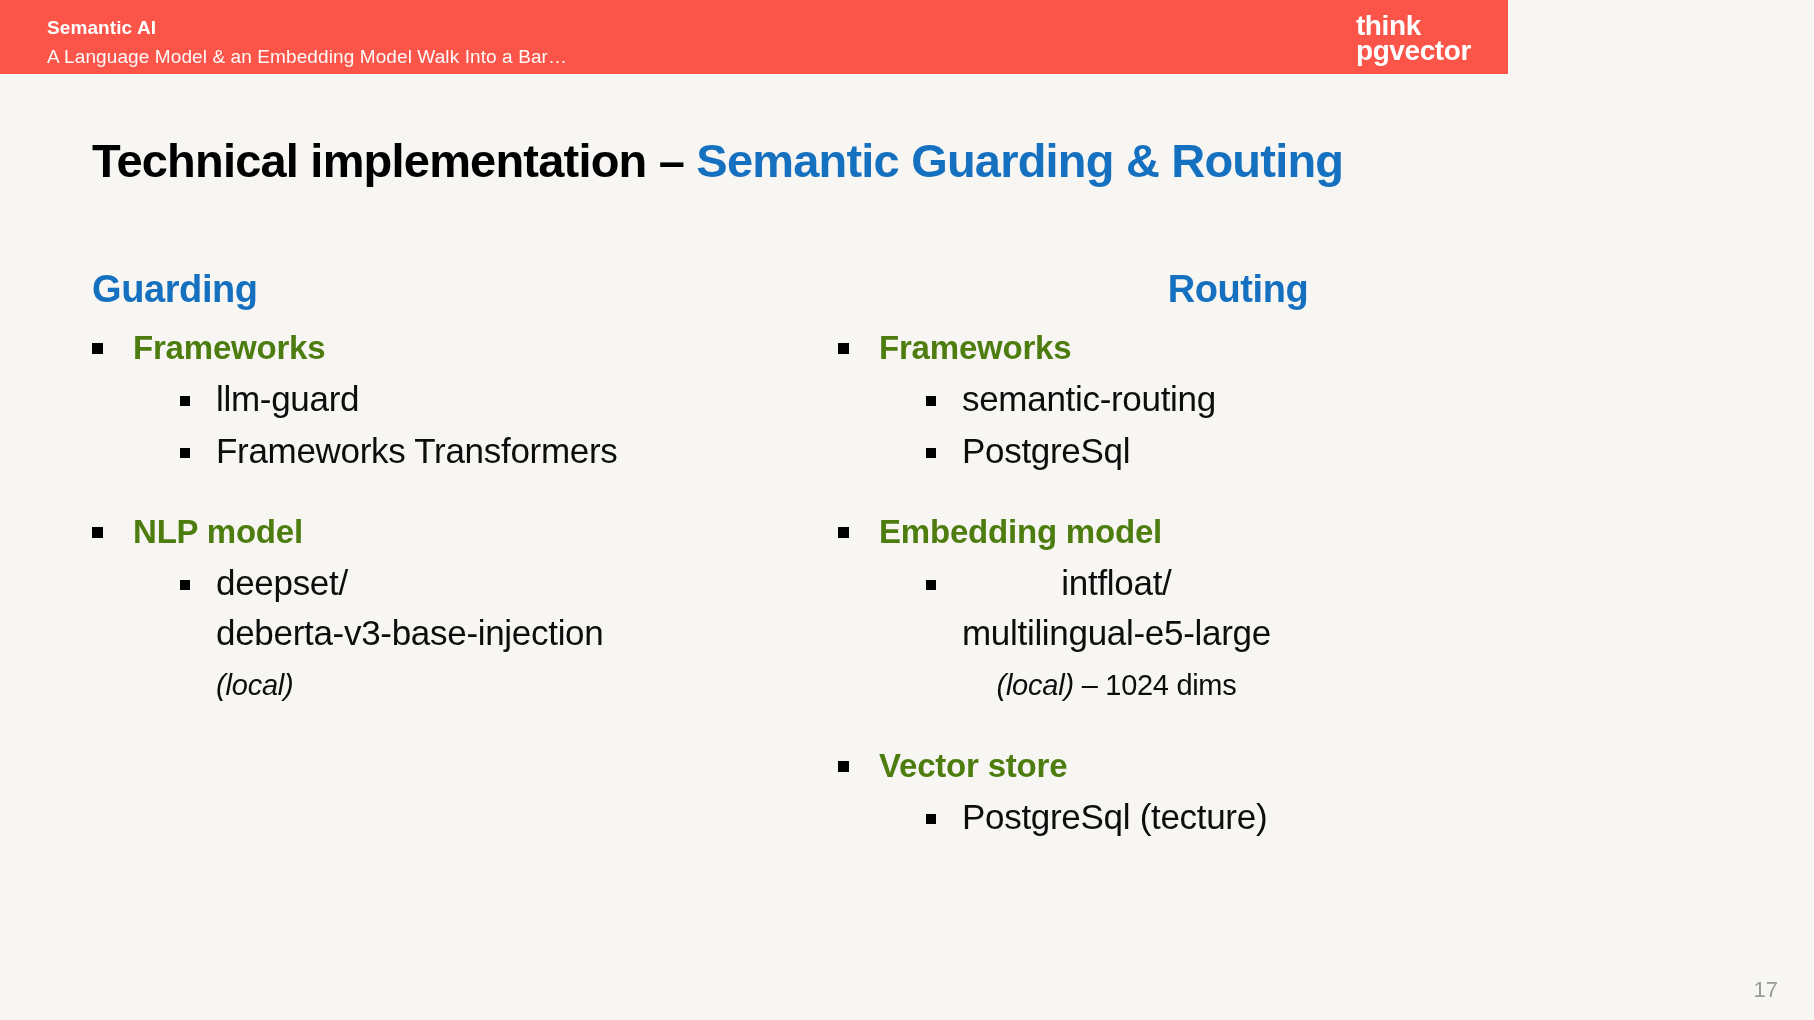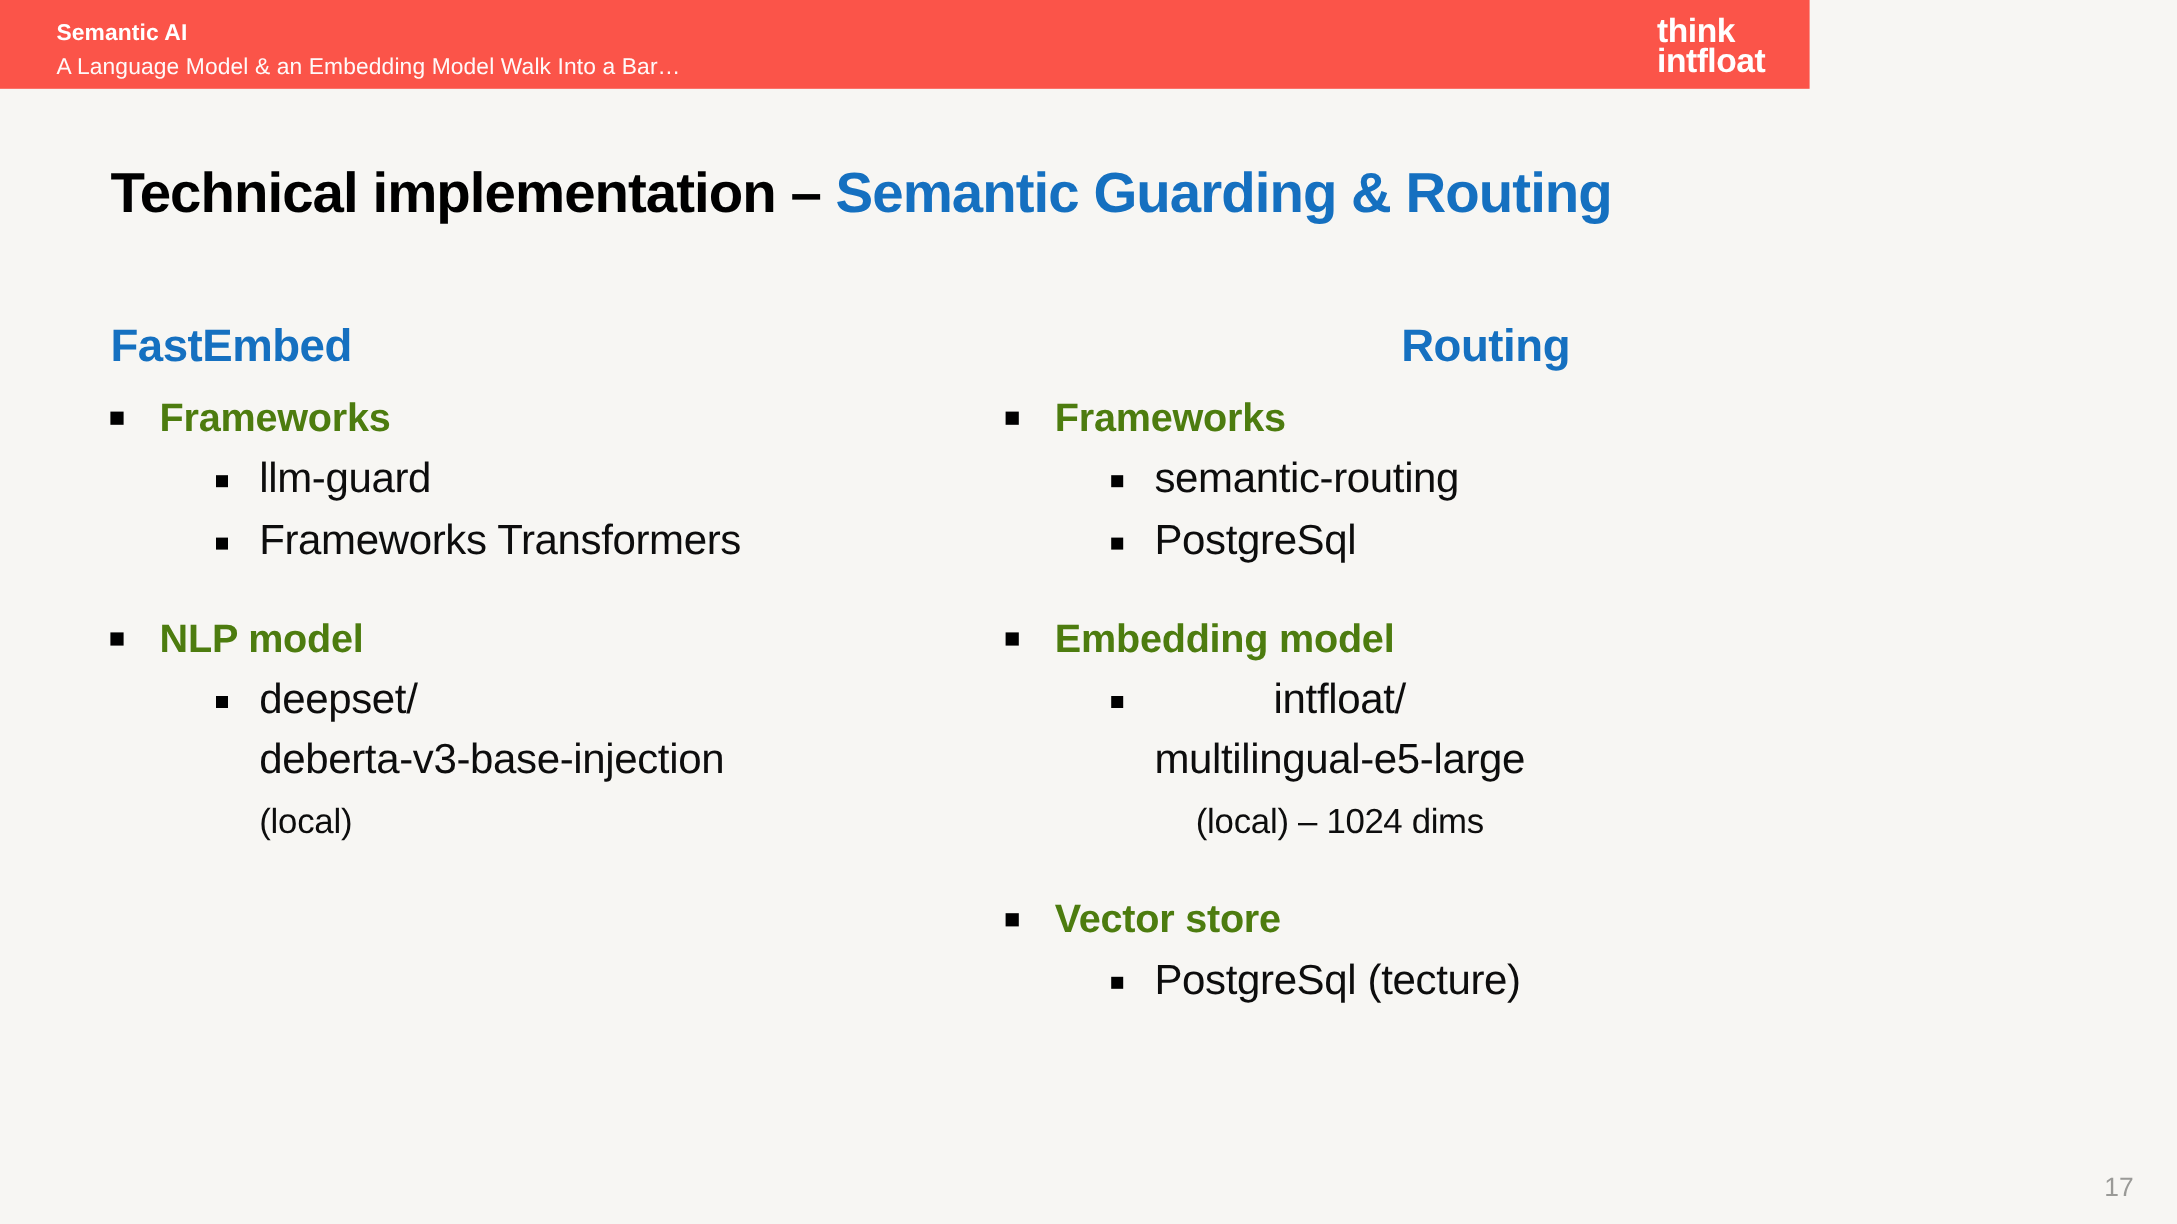--- a/index.html
+++ b/index.html
@@ -137,20 +137,21 @@
     margin-right: 26px;
   }
   .lvl2 .txt {
     font-size: 35px;
     font-weight: normal;
     color: #0d0d0d;
     line-height: 50px;
     letter-spacing: -0.3px;
   }
   .note {
+    font-style: italic;
     font-size: 29px;
     letter-spacing: -0.2px;
   }
   .note-plain {
     font-style: normal;
     font-size: 29px;
   }
 
   
   #page-number {
@@ -164,30 +165,30 @@
 </head>
 <body>
 
 <div id="header-bar">
   <div id="header-titles">
     <div id="deck-title">Semantic AI</div>
     <div id="deck-subtitle">A Language Model &amp; an Embedding Model Walk Into a Bar…</div>
   </div>
   <div id="brand-logo">
     <div>think</div>
-    <div>intfloat</div>
+    <div>pgvector</div>
   </div>
 </div>
 
 <div id="slide-title">
   <span>Technical implementation – </span><span class="accent">Semantic Guarding &amp; Routing</span>
 </div>
 
 <div class="column" id="column-left">
-  <div class="column-heading">FastEmbed</div>
+  <div class="column-heading">Guarding</div>
   <ul class="l1">
 
     <li class="group">
       <div class="bullet-row lvl1">
         <span class="sq"></span>
         <span class="txt">Frameworks</span>
       </div>
       <ul class="l2">
         <li>
           <div class="bullet-row lvl2">

